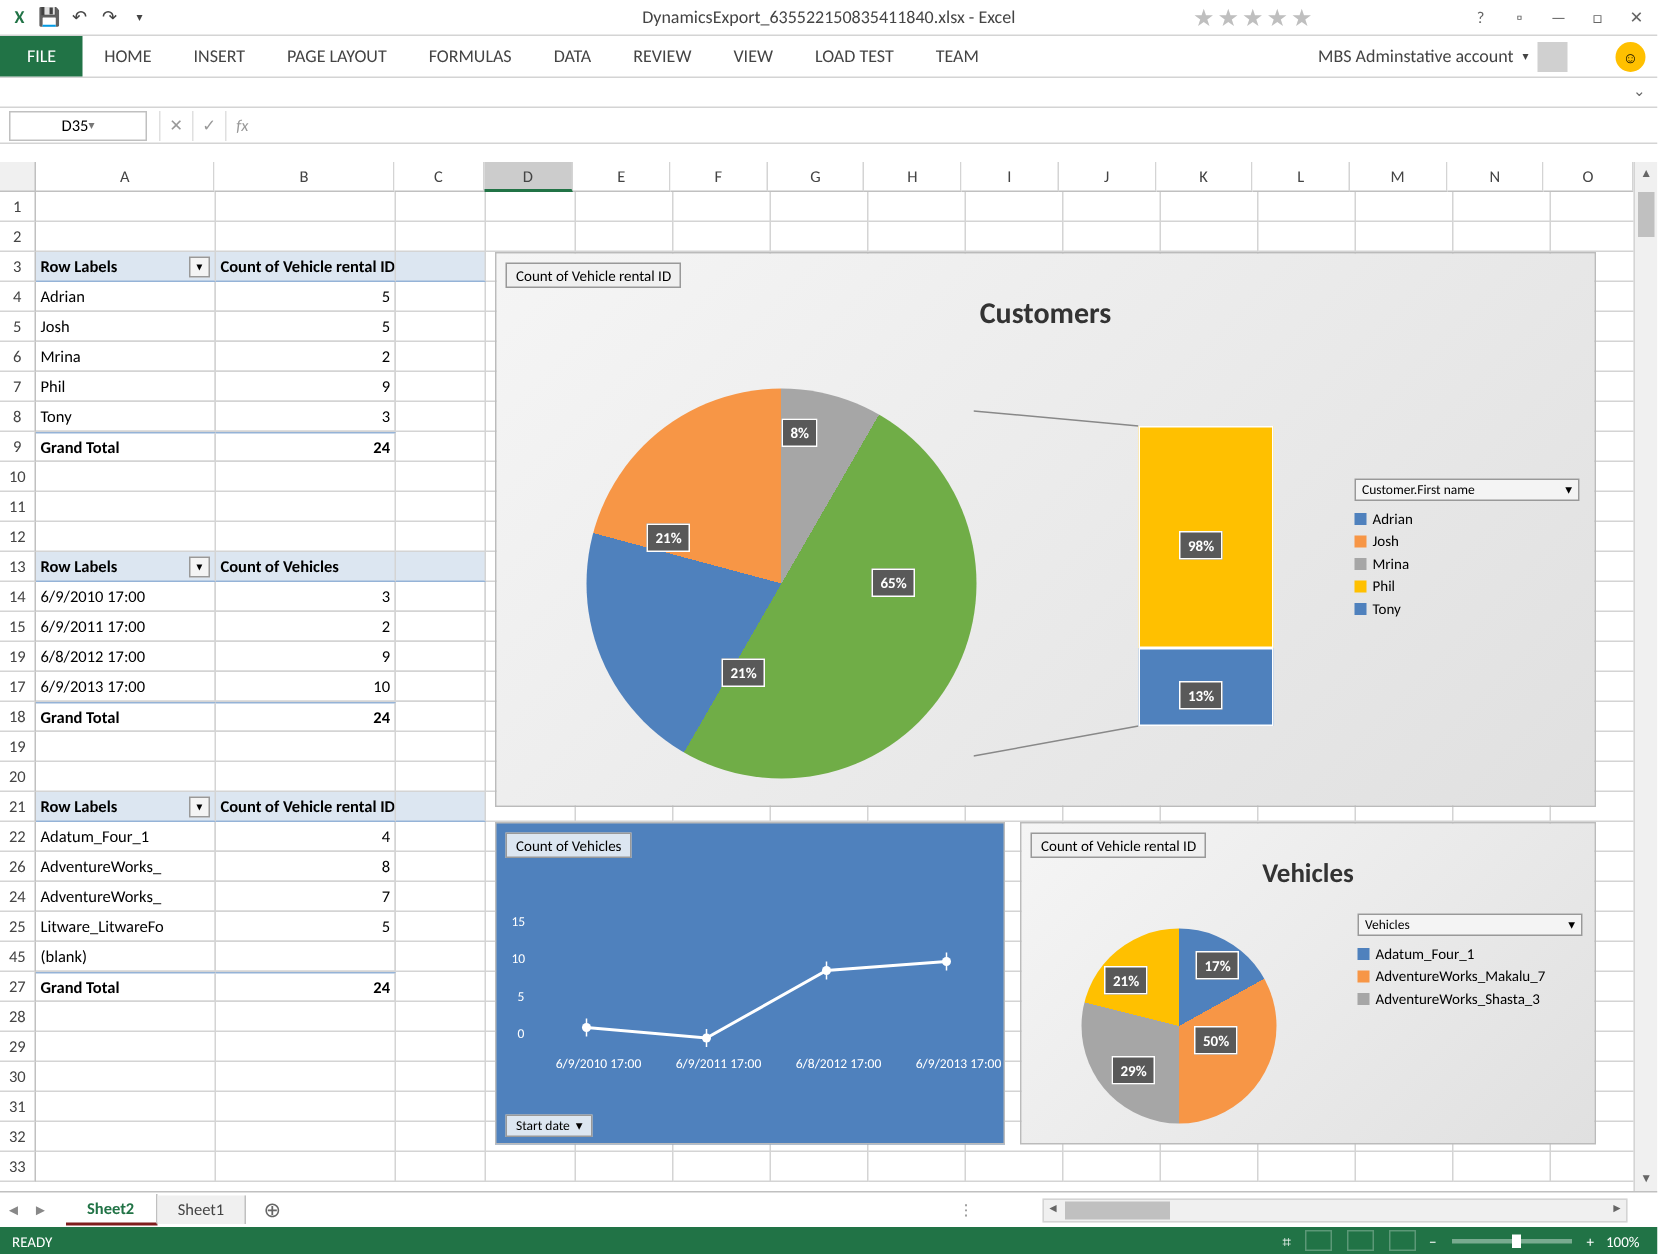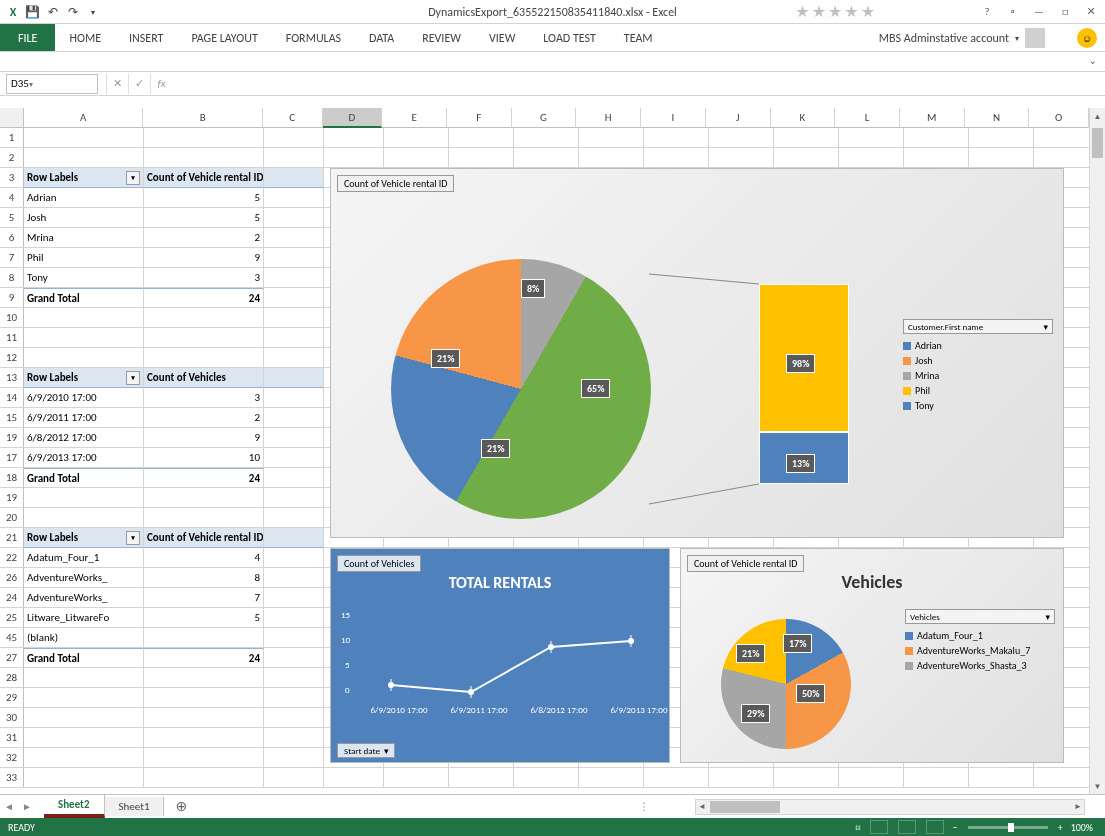--- a/index.html
+++ b/index.html
@@ -22,21 +22,21 @@
 .ribbon .account { position: absolute; right: 60px; display: flex; align-items: center; gap: 6px; font-size: 12px; color: #444; height: 100%; }
 .ribbon .account .avatar { width: 20px; height: 20px; background: #d0d0d0; }
 .ribbon .smiley { position: absolute; right: 8px; top: 4px; width: 20px; height: 20px; background: #ffc000; border-radius: 50%; display: flex; align-items: center; justify-content: center; font-size: 10px; }
 
 
 .ribbon-spacer { height: 20px; border-bottom: 1px solid #d4d4d4; position: relative; }
 .ribbon-spacer .expand { position: absolute; right: 8px; top: 2px; font-size: 10px; color: #666; }
 
 
 .fbar { height: 24px; display: flex; align-items: center; border-bottom: 1px solid #d4d4d4; }
-.fbar .namebox { width: 92px; height: 20px; border: 1px solid #c0c0c0; margin-left: 6px; padding: 0 4px; font-size: 11px; display: flex; align-items: center; justify-content: flex-start; }
+.fbar .namebox { width: 92px; height: 20px; border: 1px solid #c0c0c0; margin-left: 6px; padding: 0 4px; font-size: 11px; display: flex; align-items: center; justify-content: center; }
 .fbar .namebox .dd { font-size: 8px; color: #777; }
 .fbar .fxbtns { display: flex; gap: 0; margin-left: 8px; }
 .fbar .fxbtns .fb { width: 22px; height: 20px; border-left: 1px solid #e0e0e0; display: flex; align-items: center; justify-content: center; font-size: 11px; color: #999; }
 .fbar .formula { flex: 1; height: 20px; margin-left: 2px; }
 
 
 .grid-wrap { position: absolute; top: 108px; left: 0; right: 0; bottom: 42px; display: flex; }
 .grid { flex: 1; position: relative; overflow: hidden; }
 .col-headers { height: 20px; display: flex; position: absolute; top: 0; left: 24px; right: 16px; }
 .col-headers .ch { border-right: 1px solid #d4d4d4; border-bottom: 1px solid #c0c0c0; background: #fff; display: flex; align-items: center; justify-content: center; font-size: 11px; color: #444; }
@@ -71,21 +71,21 @@
 .chart2 { background: #4f81bd; color: #fff; }
 .chart2 .tag { background: #dce6f1; border: 1px solid #999; color: #000; }
 .chart2 .title2 { text-align: center; font-size: 16px; font-weight: 600; color: #fff; margin-top: 24px; }
 .chart2 .axis-label { position: absolute; color: #fff; font-size: 9px; }
 .chart2 .startdate { position: absolute; bottom: 4px; left: 6px; background: #dce6f1; border: 1px solid #999; color: #000; padding: 1px 6px; font-size: 9px; display: flex; align-items: center; gap: 4px; }
 
 
 .sheet-tabs { position: absolute; bottom: 18px; left: 0; right: 0; height: 24px; display: flex; align-items: center; background: #fff; border-top: 1px solid #c0c0c0; }
 .sheet-tabs .navbtn { width: 18px; height: 18px; display: flex; align-items: center; justify-content: center; color: #888; font-size: 10px; }
 .sheet-tabs .st { padding: 3px 14px; border-right: 1px solid #c0c0c0; font-size: 11px; color: #444; background: #f0f0f0; }
-.sheet-tabs .st.active { background: #fff; border-bottom: 4px solid #7f1d1d; font-weight: 600; color: #217346; }
+.sheet-tabs .st.active { background: #fff; border-bottom: 2px solid #7f1d1d; font-weight: 600; color: #217346; }
 .sheet-tabs .addsheet { width: 22px; text-align: center; font-size: 14px; color: #666; margin-left: 6px; }
 .sheet-tabs .hscroll { flex: 1; margin-left: 40px; margin-right: 16px; height: 16px; background: #f0f0f0; border: 1px solid #d4d4d4; position: relative; }
 .sheet-tabs .hscroll .th { position: absolute; top: 1px; bottom: 1px; left: 14px; width: 70px; background: #c0c0c0; }
 
 .statusbar { position: absolute; bottom: 0; left: 0; right: 0; height: 18px; background: #217346; color: #fff; display: flex; align-items: center; padding: 0 8px; font-size: 10px; }
 .statusbar .spacer { flex: 1; }
 .statusbar .sb-item { margin: 0 4px; display: flex; align-items: center; }
 .statusbar .viewbtn { width: 18px; height: 14px; border: 1px solid #fff4; margin: 0 1px; }
 .statusbar .zoomslider { width: 80px; height: 3px; background: #fff6; margin: 0 6px; position: relative; }
 .statusbar .zoomslider .zt { position: absolute; top: -3px; left: 40px; width: 6px; height: 9px; background: #fff; }
@@ -762,20 +762,21 @@
         <div class="cell hdr" style="left: 240px; top: 400px; width: 60px; height: 20px;"></div>
       </div>
     <div class="vscroll">
       <div class="arrow" style="top:0">▲</div>
       <div class="thumb"></div>
       <div class="arrow" style="bottom:0">▼</div>
     </div>
 
     <div class="chart" style="top:60px;left:330px;width:734px;height:370px">
       <div class="tag">Count of Vehicle rental ID</div>
+      <div class="title" style="margin-top:28px">Customers</div>
 
       <div class="pie" style="position:absolute;left:60px;top:90px;width:260px;height:260px;background:conic-gradient(#a6a6a6 0deg 30deg, #70ad47 30deg 210deg, #4f81bd 210deg 285deg, #f79646 285deg 360deg);"></div>
       <div class="pie-label" style="left:190px;top:110px">8%</div>
       <div class="pie-label" style="left:250px;top:210px">65%</div>
       <div class="pie-label" style="left:150px;top:270px">21%</div>
       <div class="pie-label" style="left:100px;top:180px">21%</div>
 
       <svg style="position:absolute;left:318px;top:95px;width:110px;height:260px">
         <line x1="0" y1="10" x2="110" y2="20" stroke="#888" stroke-width="1"></line>
         <line x1="0" y1="240" x2="110" y2="220" stroke="#888" stroke-width="1"></line>
@@ -811,21 +812,20 @@
           </div>
         <div class="li">
             <span class="sw" style="background:#4f81bd"></span>
             <span>Tony</span>
           </div>
       </div>
     </div>
 
     <div class="chart chart2" style="top:440px;left:330px;width:340px;height:215px">
       <div class="tag">Count of Vehicles</div>
-      <div class="title2">TOTAL RENTALS</div>
       <svg style="position:absolute;left:30px;top:60px;width:300px;height:95px">
         <polyline points="30,76 110,83 190,38 270,32" stroke="#fff" stroke-width="2" fill="none"></polyline>
         <circle cx="30" cy="76" r="3" fill="#fff"></circle>
           <circle cx="110" cy="83" r="3" fill="#fff"></circle>
         <circle cx="190" cy="38" r="3" fill="#fff"></circle>
           <circle cx="270" cy="32" r="3" fill="#fff"></circle>
         <line x1="30" y1="70" x2="30" y2="82" stroke="#fff"></line>
           <line x1="110" y1="77" x2="110" y2="89" stroke="#fff"></line>
         <line x1="190" y1="32" x2="190" y2="44" stroke="#fff"></line>
           <line x1="270" y1="26" x2="270" y2="38" stroke="#fff"></line>
@@ -841,21 +841,21 @@
       <div class="startdate">
           <span>Start date</span>
           <span>▾</span>
         </div>
     </div>
 
     <div class="chart" style="top:440px;left:680px;width:384px;height:215px">
       <div class="tag">Count of Vehicle rental ID</div>
       <div class="title" style="margin-top:22px;font-size:18px">Vehicles</div>
       <div class="pie" style="position:absolute;left:40px;top:70px;width:130px;height:130px;background:conic-gradient(#4f81bd 0deg 61deg, #f79646 61deg 180deg, #a6a6a6 180deg 284deg, #ffc000 284deg 360deg);"></div>
-      <div class="pie-label" style="left:102px;top:85px">17%</div>
+      <div class="pie-label" style="left:116px;top:85px">17%</div>
       <div class="pie-label" style="left:115px;top:135px">50%</div>
       <div class="pie-label" style="left:60px;top:155px">29%</div>
       <div class="pie-label" style="left:55px;top:95px">21%</div>
       <div class="legend" style="right:8px;top:60px;width:150px">
         <div class="lh">
             <span>Vehicles</span>
             <span>▾</span>
           </div>
         <div class="li">
             <span class="sw" style="background:#4f81bd"></span>

